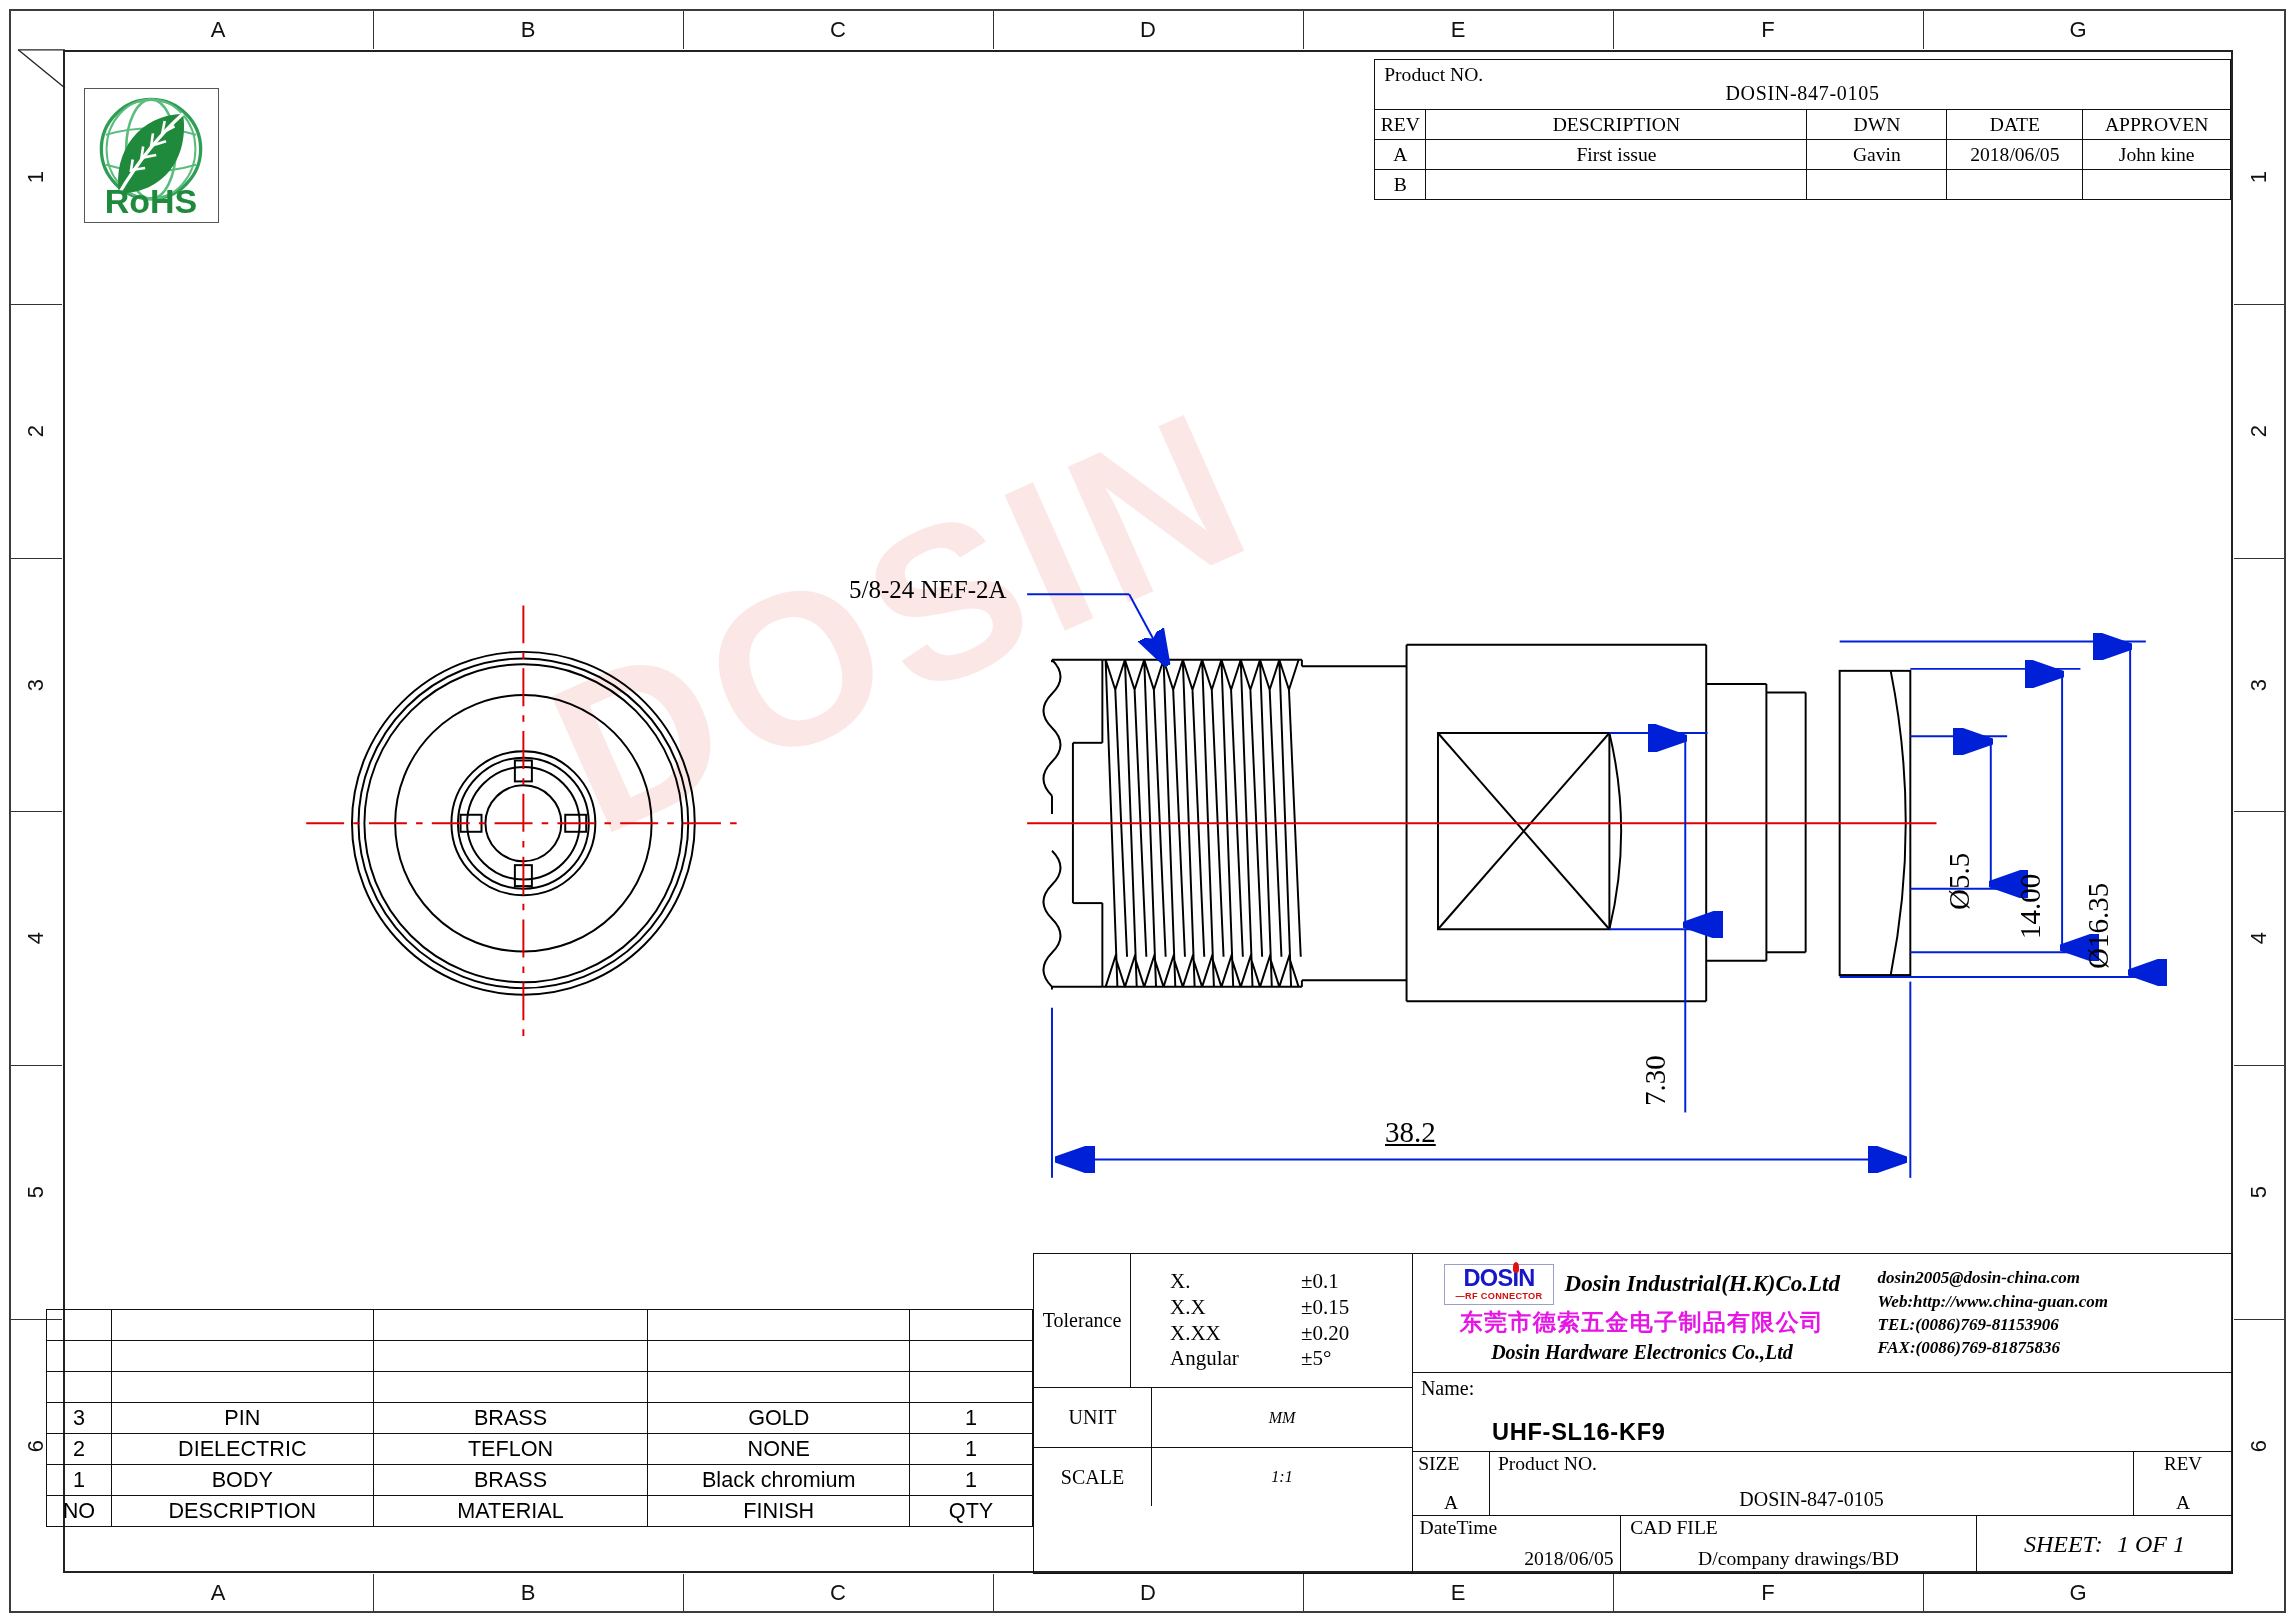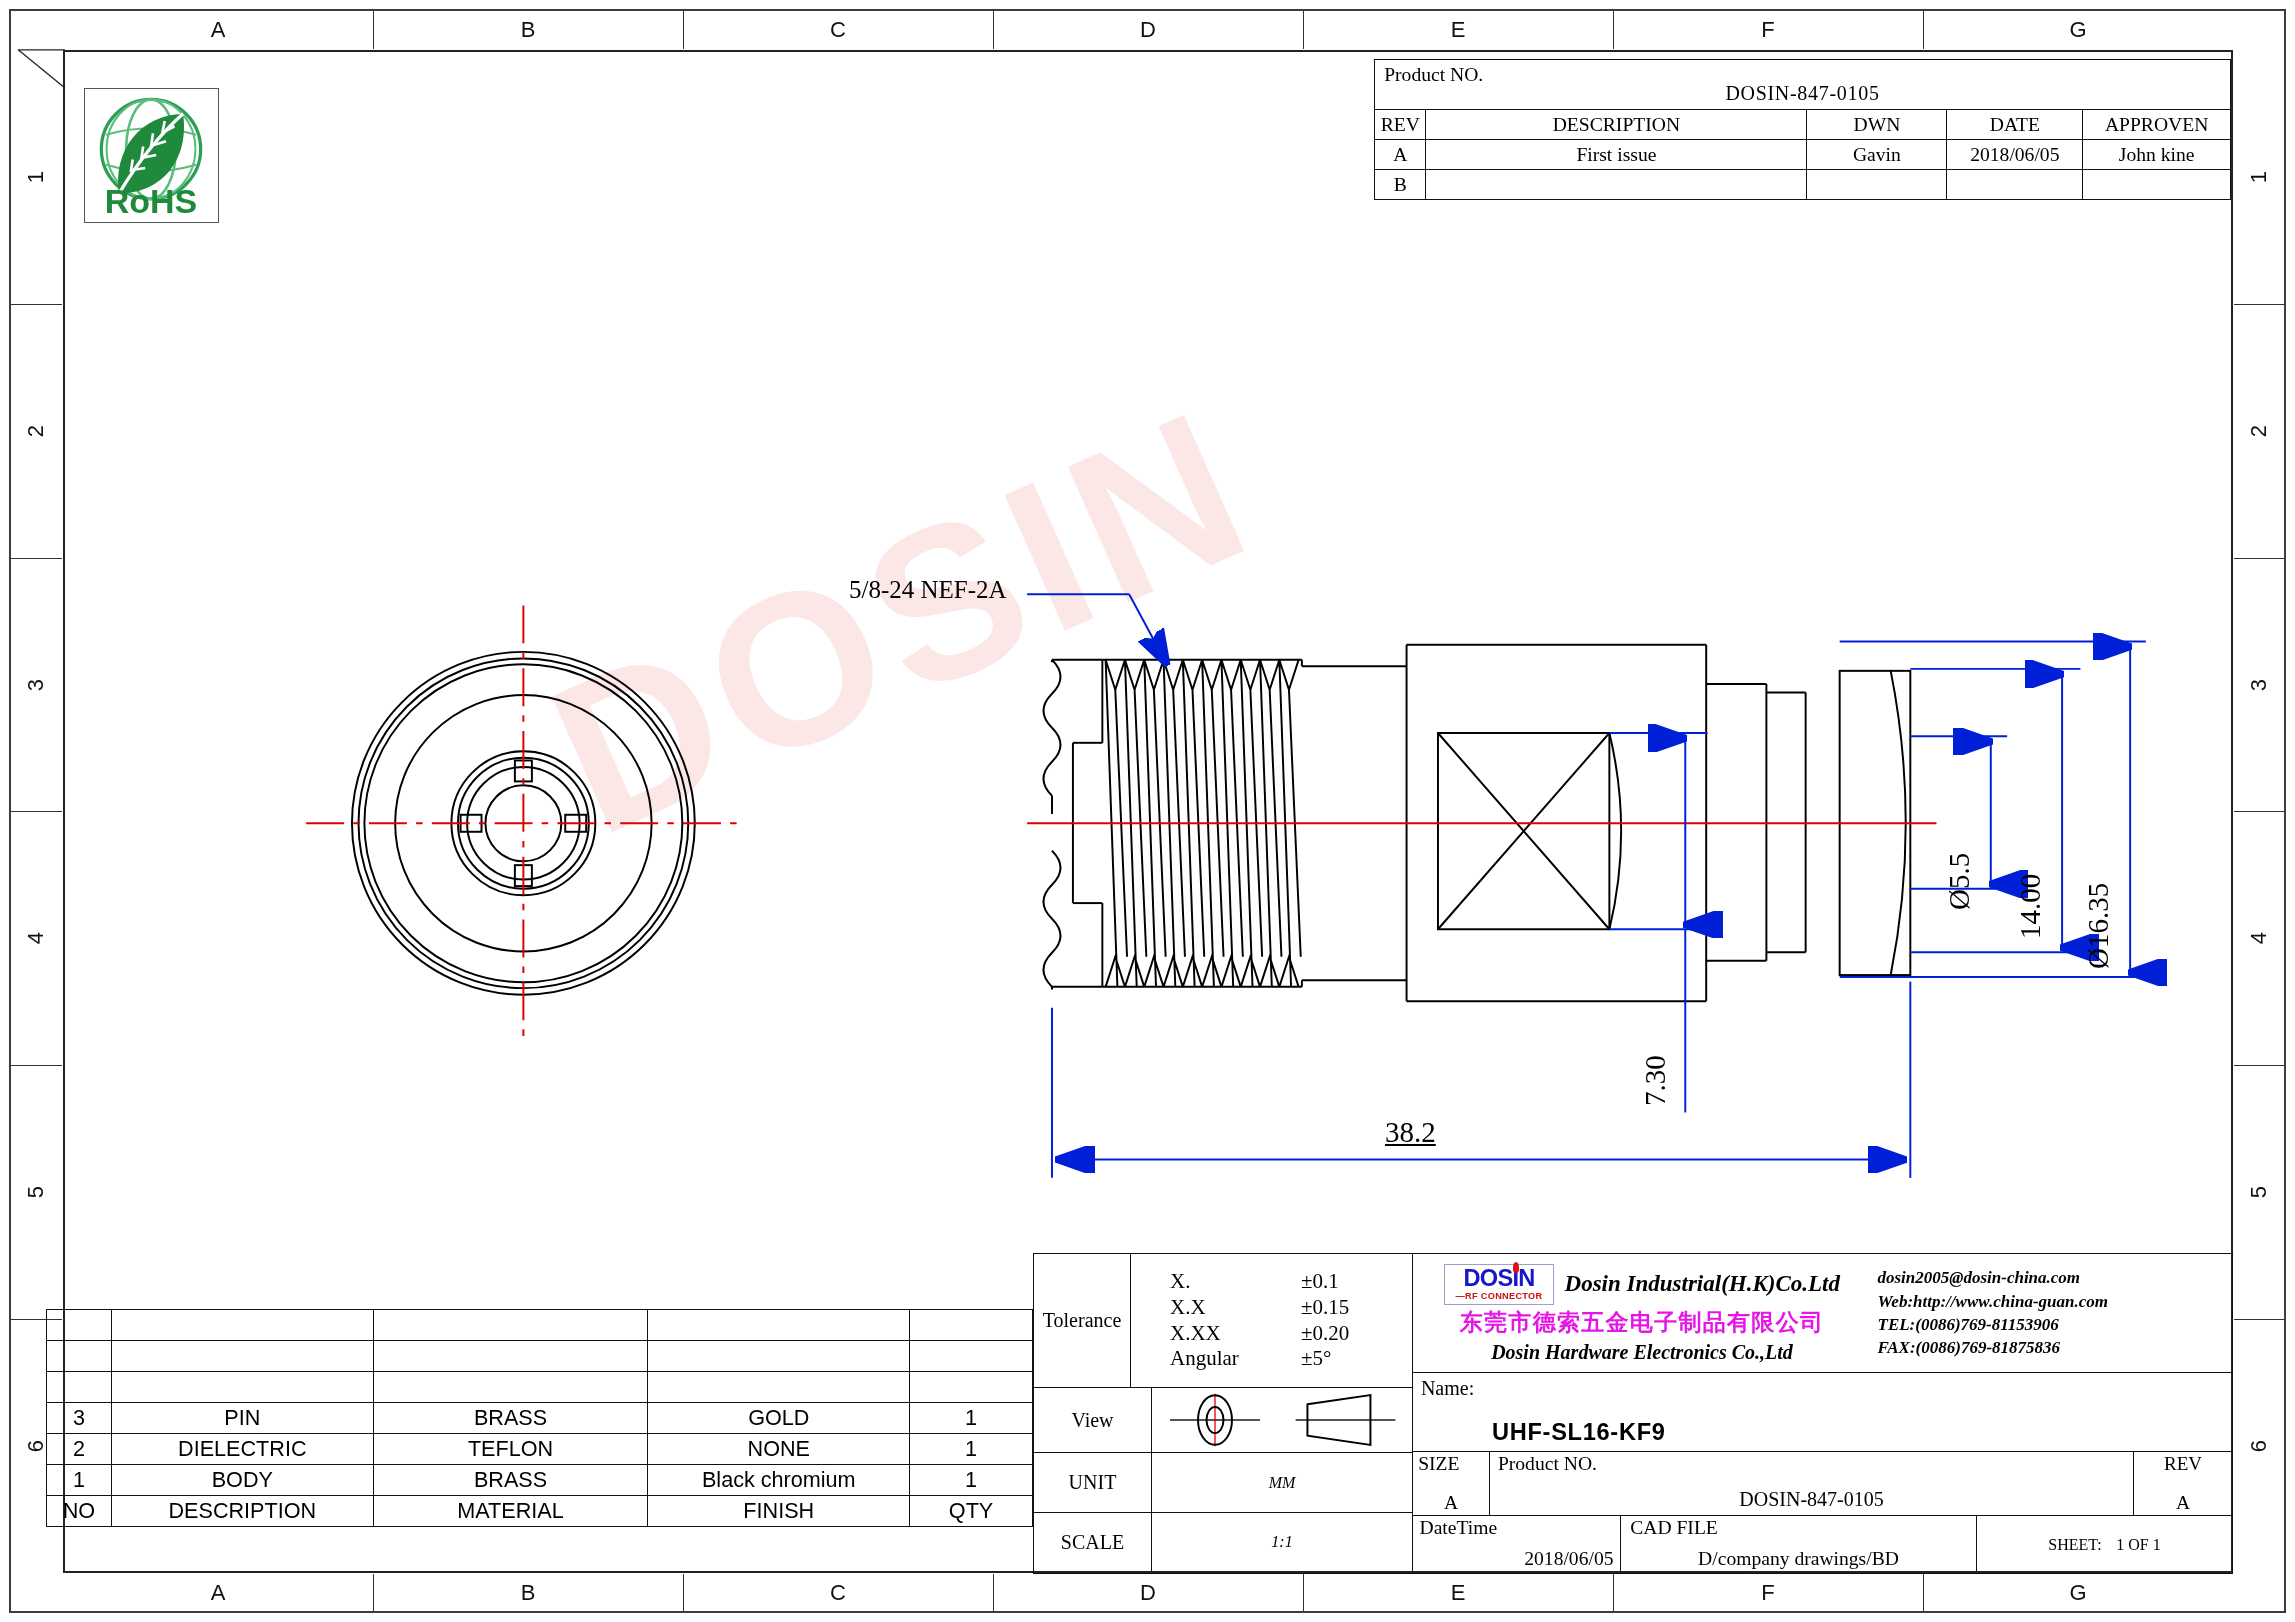--- a/index.html
+++ b/index.html
@@ -167,21 +167,21 @@
   .rv-val { position: absolute; left: 0; right: 0; bottom: 1.3px; text-align: center; font-size: 19.6px; }
 
   .tb-daterow { flex: 1; display: flex; }
   .dt-cell { width: 208px; border-right: 1.3px solid #111; position: relative; }
   .dt-lab { position: absolute; left: 6.5px; top: 1.3px; font-size: 19.6px; }
   .dt-val { position: absolute; left: 0; right: 6.5px; bottom: 2.6px; text-align: right; font-size: 19.6px; }
   .cad-cell { flex: 1; border-right: 1.3px solid #111; position: relative; }
   .cad-lab { position: absolute; left: 9.2px; top: 1.3px; font-size: 19.6px; }
   .cad-val { position: absolute; left: 0; right: 0; bottom: 2.6px; text-align: center; font-size: 19.6px; }
   .sh-cell { width: 255px; display: flex; align-items: center; justify-content: center;
-             font-size: 16px; gap: 14.4px; }
+             font-size: 24px; gap: 14.4px; font-style: italic; }
 
   
   #drawing { position: absolute; left: 0; top: 0; width: 2295px; height: 1623px;
              pointer-events: none; }
 
   
   #watermark {
     position: absolute; left: 537px; top: 497px;
     font-family: "Liberation Sans", sans-serif; font-weight: bold;
     font-size: 216px; color: rgba(228,60,60,0.12);
@@ -597,35 +597,20 @@
             <span class="t-k">X.XX</span>
             <span class="t-v">±0.20</span>
           </div>
           <div class="tol-line">
             <span class="t-k">Angular</span>
             <span class="t-v">±5°</span>
           </div>
         </div>
       </div>
 
-      <div class="tb-row viewrow">
-        <div class="tb-lab">View</div>
-        <div class="view-syms">
-          <svg width="98" height="58" viewBox="0 0 150 88">
-            <line x1="6" y1="44" x2="144" y2="44" stroke="#555" stroke-width="3"></line>
-            <line x1="75" y1="4" x2="75" y2="84" stroke="#e00000" stroke-width="2"></line>
-            <ellipse cx="75" cy="44" rx="26" ry="38" fill="none" stroke="#000" stroke-width="3"></ellipse>
-            <ellipse cx="75" cy="44" rx="13" ry="20" fill="none" stroke="#000" stroke-width="3"></ellipse>
-          </svg>
-          <svg width="105" height="58" viewBox="0 0 160 88">
-            <line x1="4" y1="44" x2="156" y2="44" stroke="#555" stroke-width="3"></line>
-            <path d="M22 20 L118 6 L118 82 L22 68 Z" fill="none" stroke="#000" stroke-width="3"></path>
-          </svg>
-        </div>
-      </div>
 
       <div class="tb-row unitrow">
         <div class="tb-lab">UNIT</div>
         <div class="tb-val">MM</div>
       </div>
 
       <div class="tb-row scalerow">
         <div class="tb-lab">SCALE</div>
         <div class="tb-val">1:1</div>
       </div>

